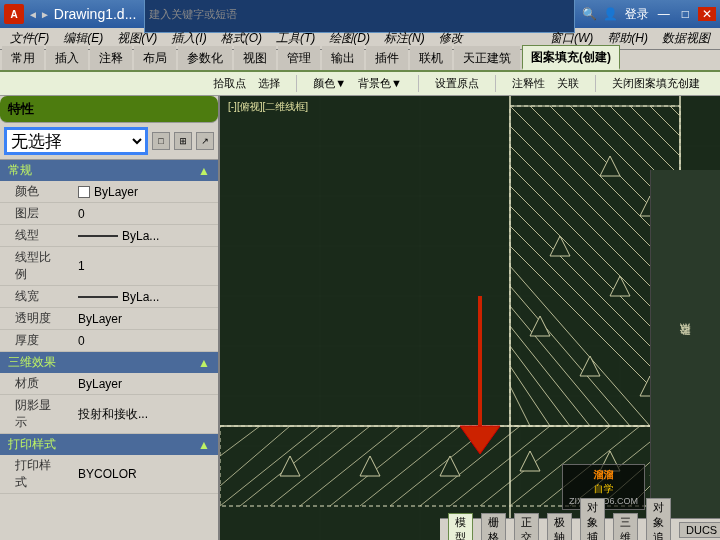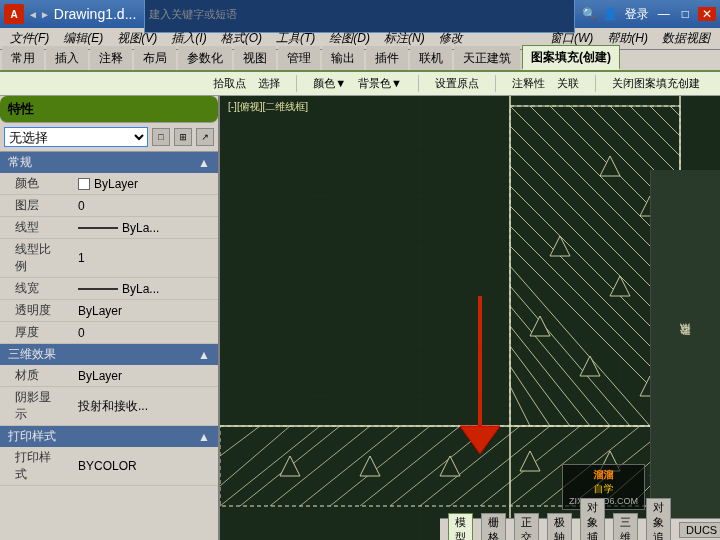--- a/index.html
+++ b/index.html
@@ -151,38 +151,38 @@
     
     .noselect-bar {
       display: flex;
       align-items: center;
       gap: 4px;
       padding: 4px;
       background: #d4d0c8;
       border-bottom: 1px solid #999;
     }
     .noselect-bar select {
-      font-size: 13px;
-      height: 20px;
-      border: 1px solid #3b82f6;
+      font-size: 17px;
+      height: 28px;
+      border: 3px solid #3b82f6;
       background: white;
       flex: 1;
     }
     .noselect-bar .icon-btn {
       width: 18px; height: 18px;
       background: #c0bdb5;
       border: 1px solid #888;
       display: flex; align-items: center; justify-content: center;
       cursor: pointer; font-size: 9px;
     }
 
     
     .prop-section-header {
       background: #4a6a9a;
-      color: #e5e5e5;
+      color: #bef264;
       padding: 2px 8px;
       font-size: 12px;
       display: flex;
       justify-content: space-between;
       align-items: center;
       cursor: pointer;
     }
     .prop-table {
       width: 100%;
       border-collapse: collapse;

